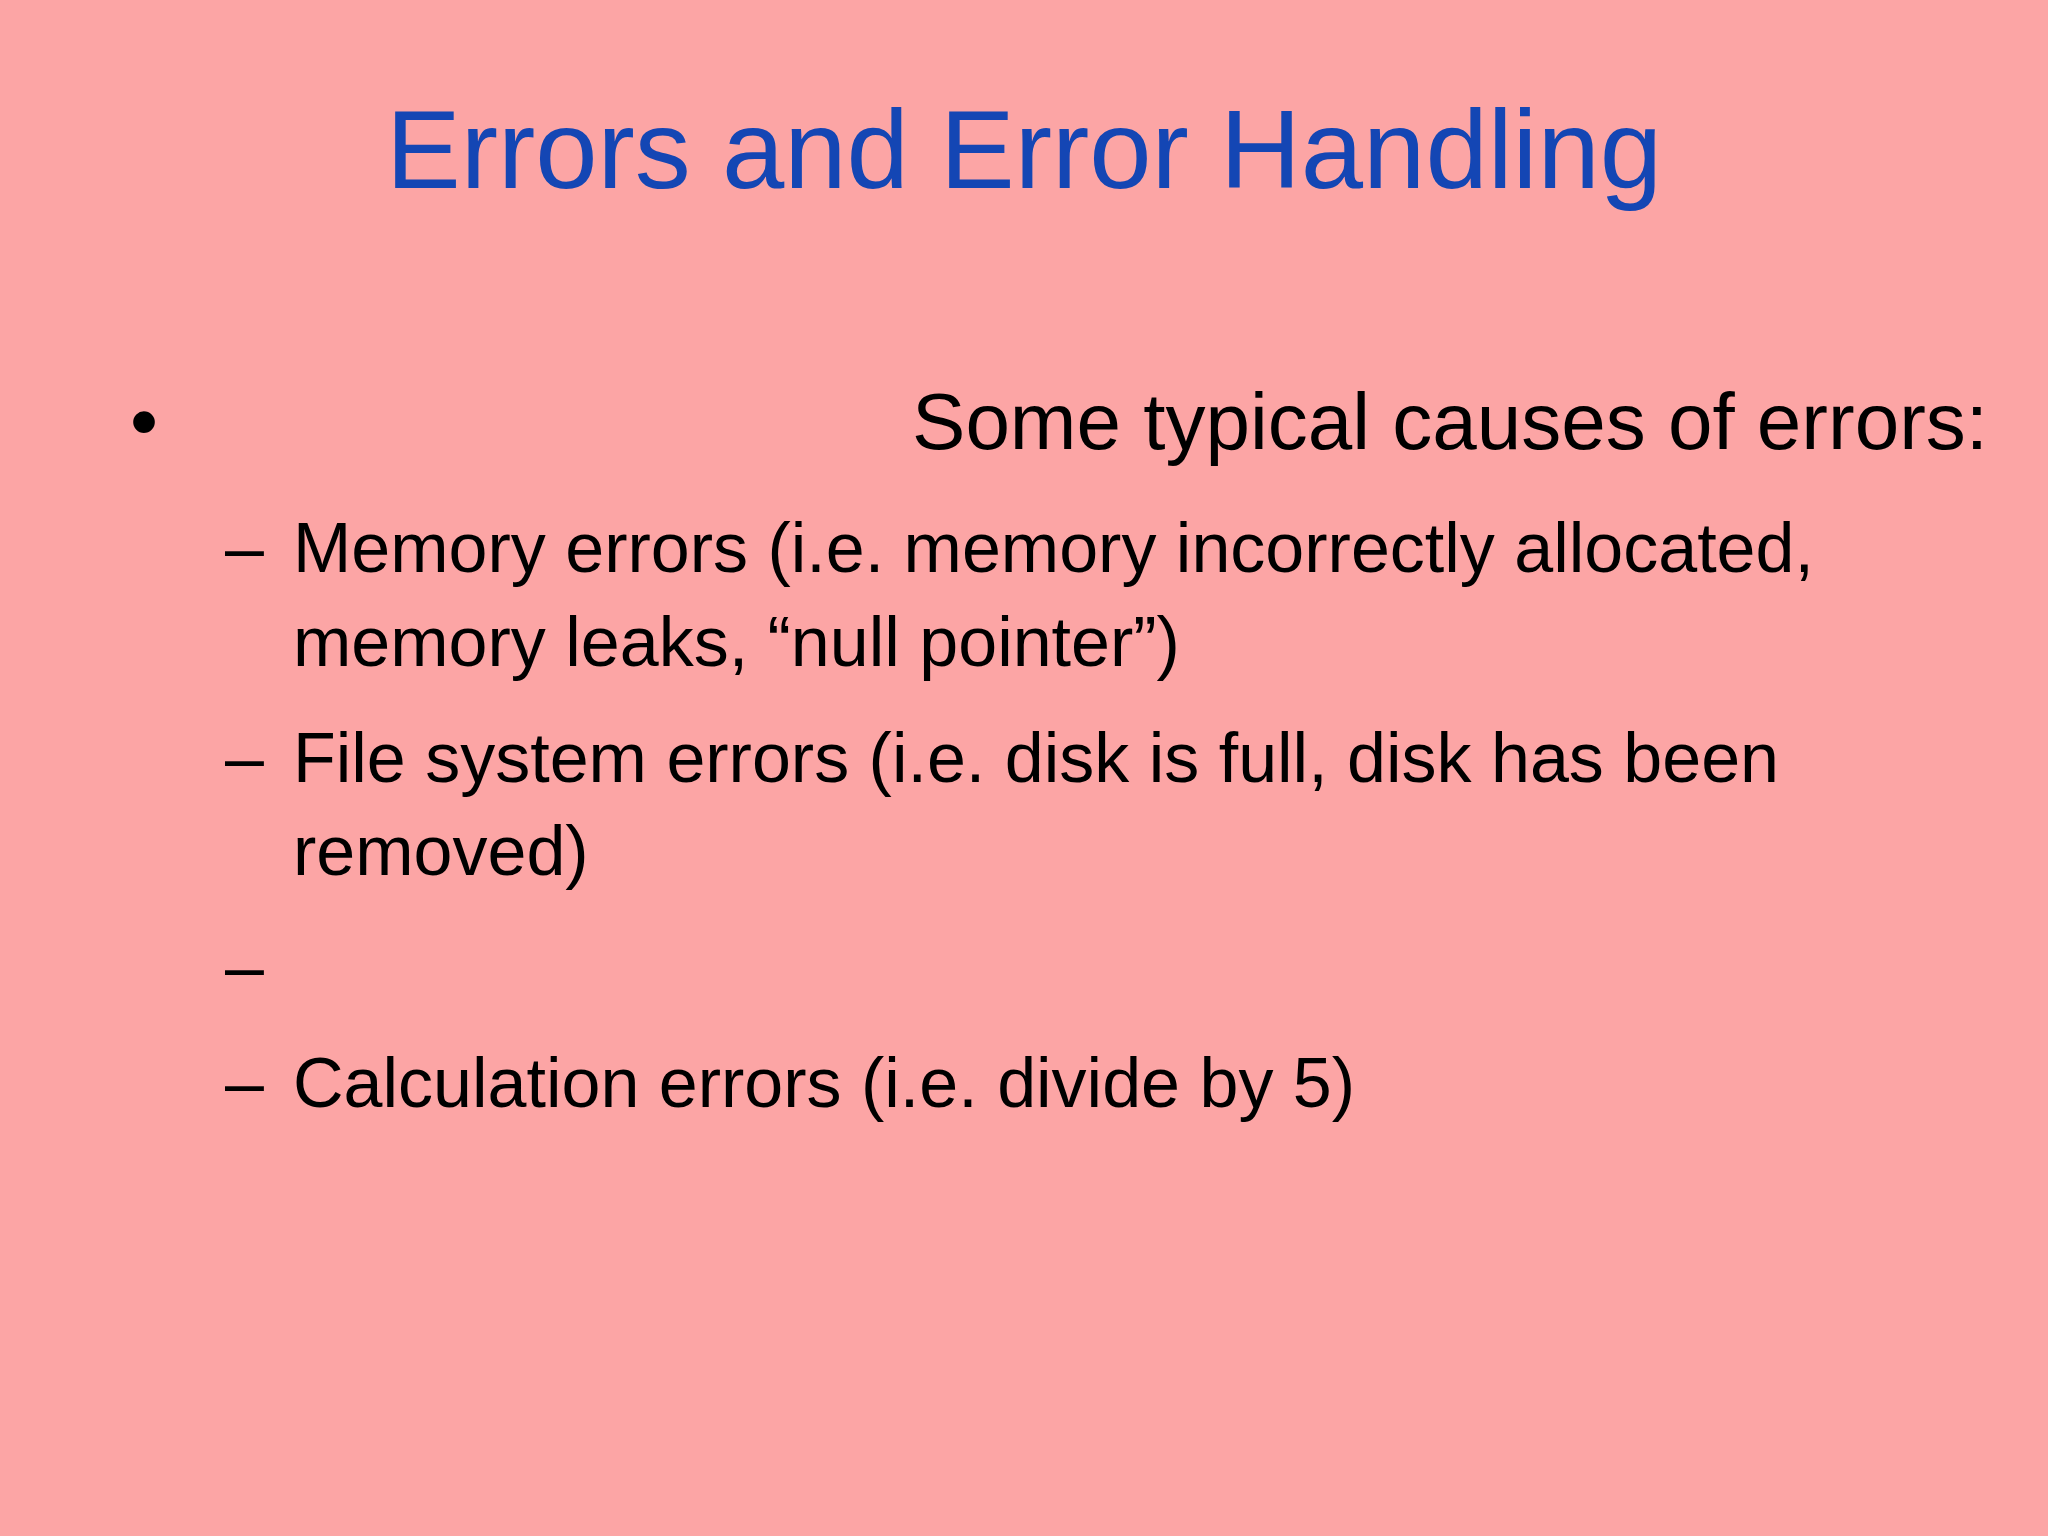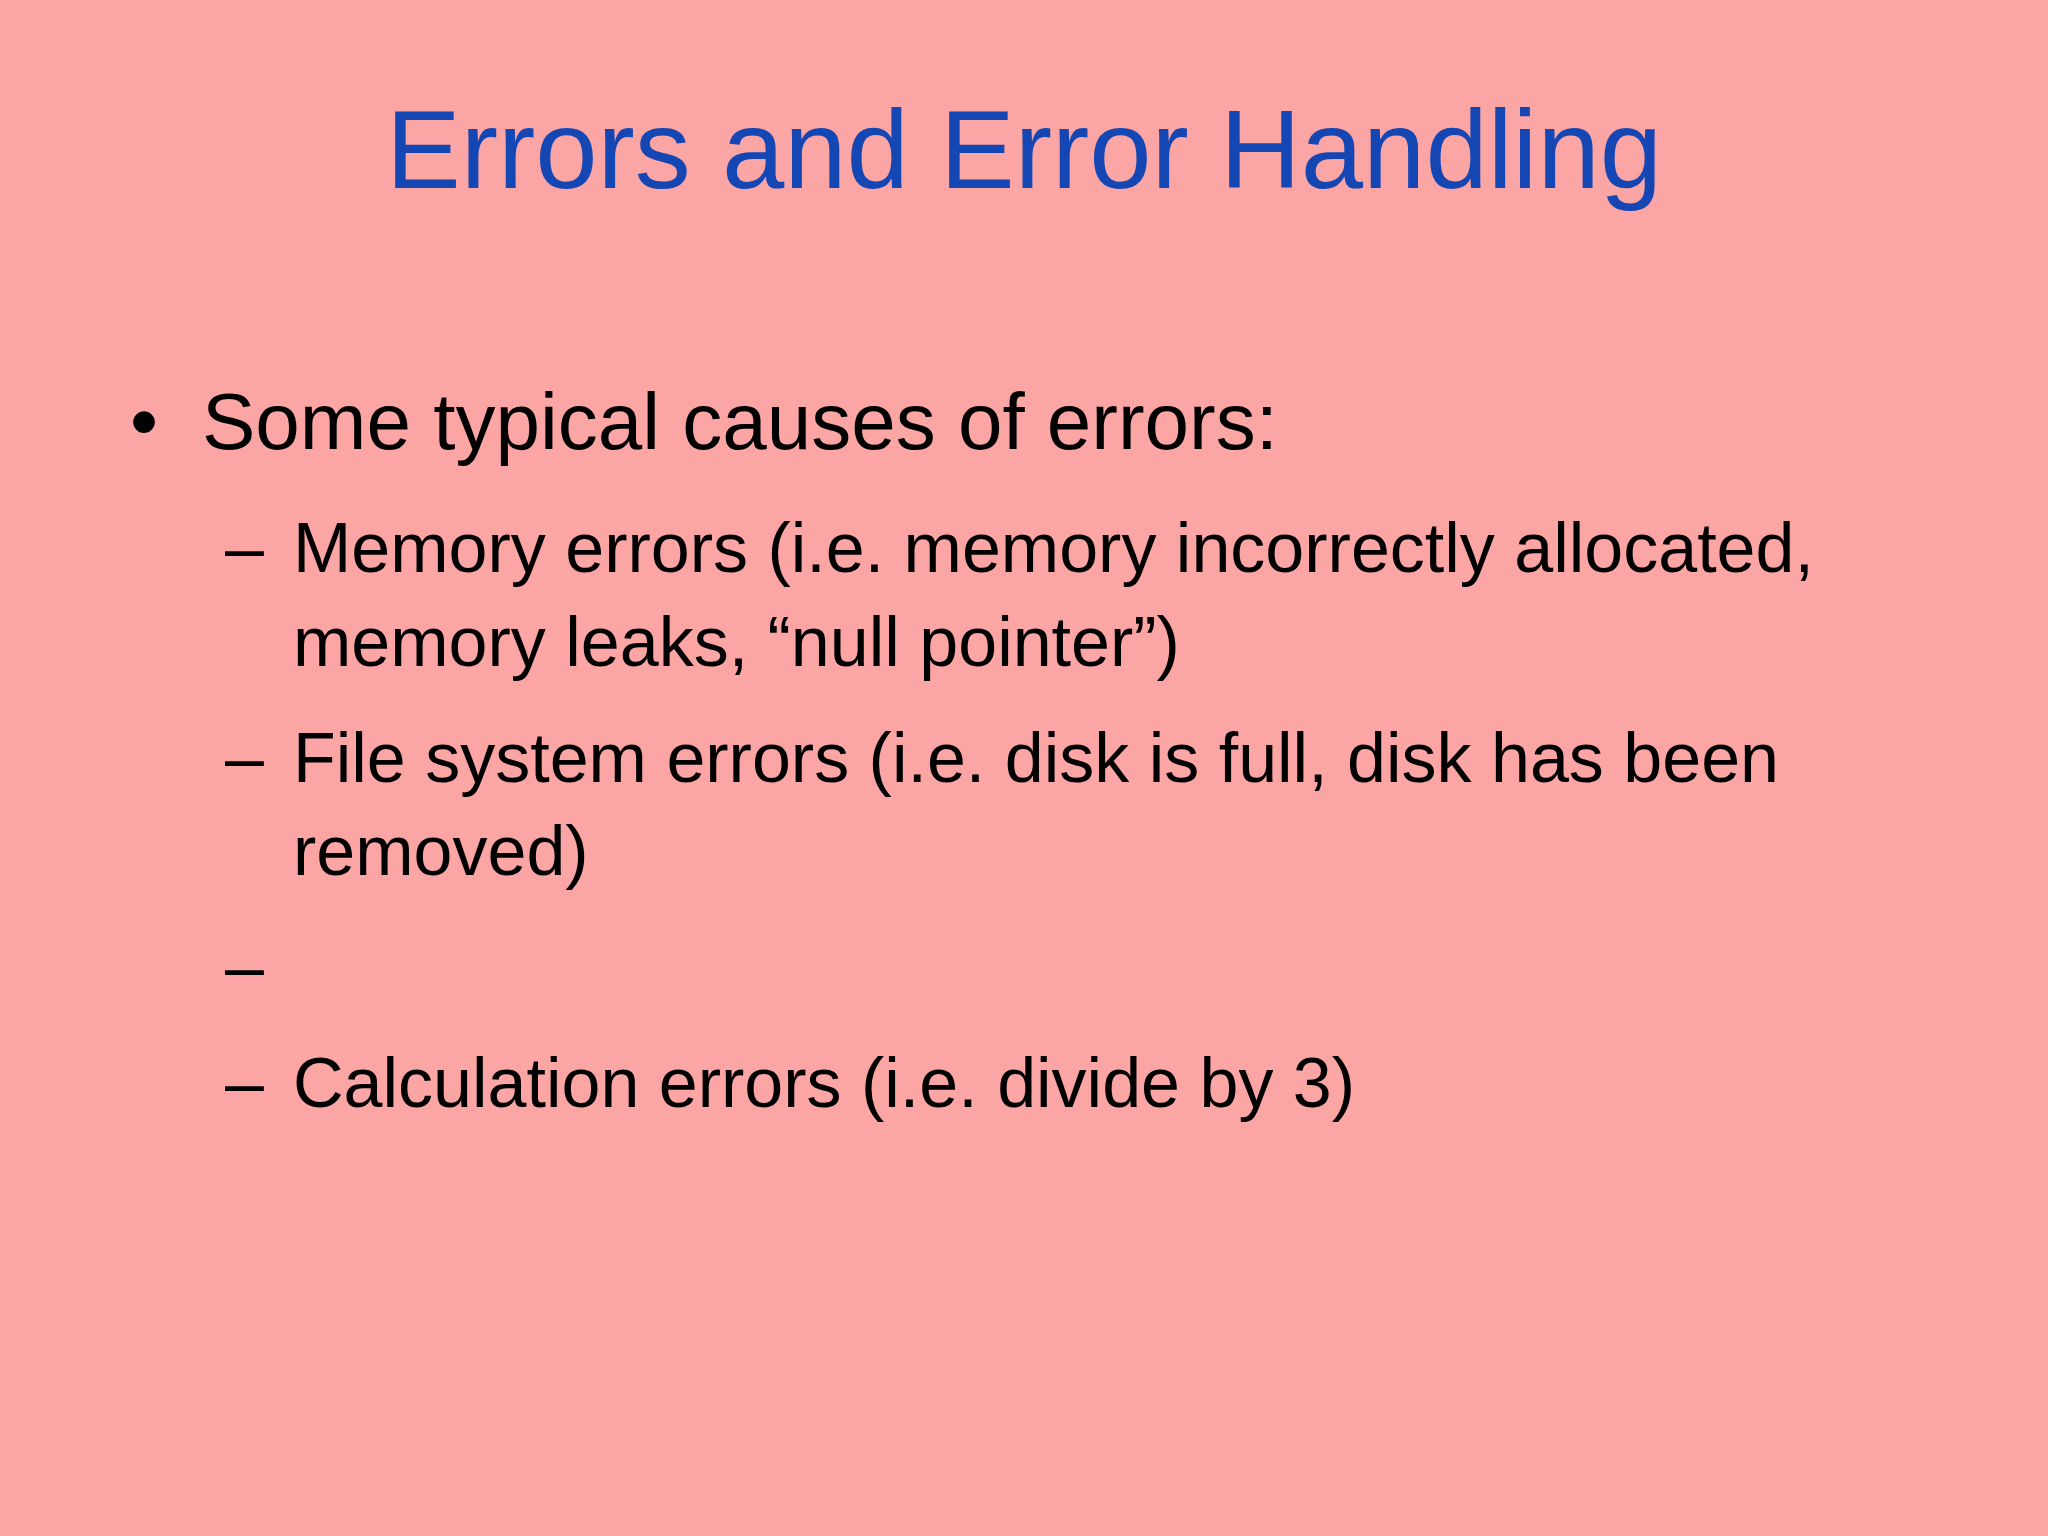--- a/index.html
+++ b/index.html
@@ -33,20 +33,21 @@
     align-items: flex-start;
     font-size: 80px;
     line-height: 1.3;
   }
   .l1-marker {
     flex: none;
     width: 72px;
   }
   .l1-text {
     flex: 1 1 auto;
+    text-align: right;
   }
   .sub-list {
     margin-top: 28px;
     margin-left: 95px;
   }
   .l2 {
     display: flex;
     align-items: flex-start;
     font-size: 70px;
     line-height: 1.34;
@@ -88,18 +89,18 @@
         <span class="l2-marker">–</span>
         <span class="l2-text">File system errors (i.e. disk is full, disk has been removed)</span>
       </div>
 
       <div class="l2">
         <span class="l2-marker">–</span>
       </div>
 
       <div class="l2">
         <span class="l2-marker">–</span>
-        <span class="l2-text">Calculation errors (i.e. divide by 3)</span>
+        <span class="l2-text">Calculation errors (i.e. divide by 5)</span>
       </div>
 
     </div>
   </div>
 </div>
 
 </body></html>

